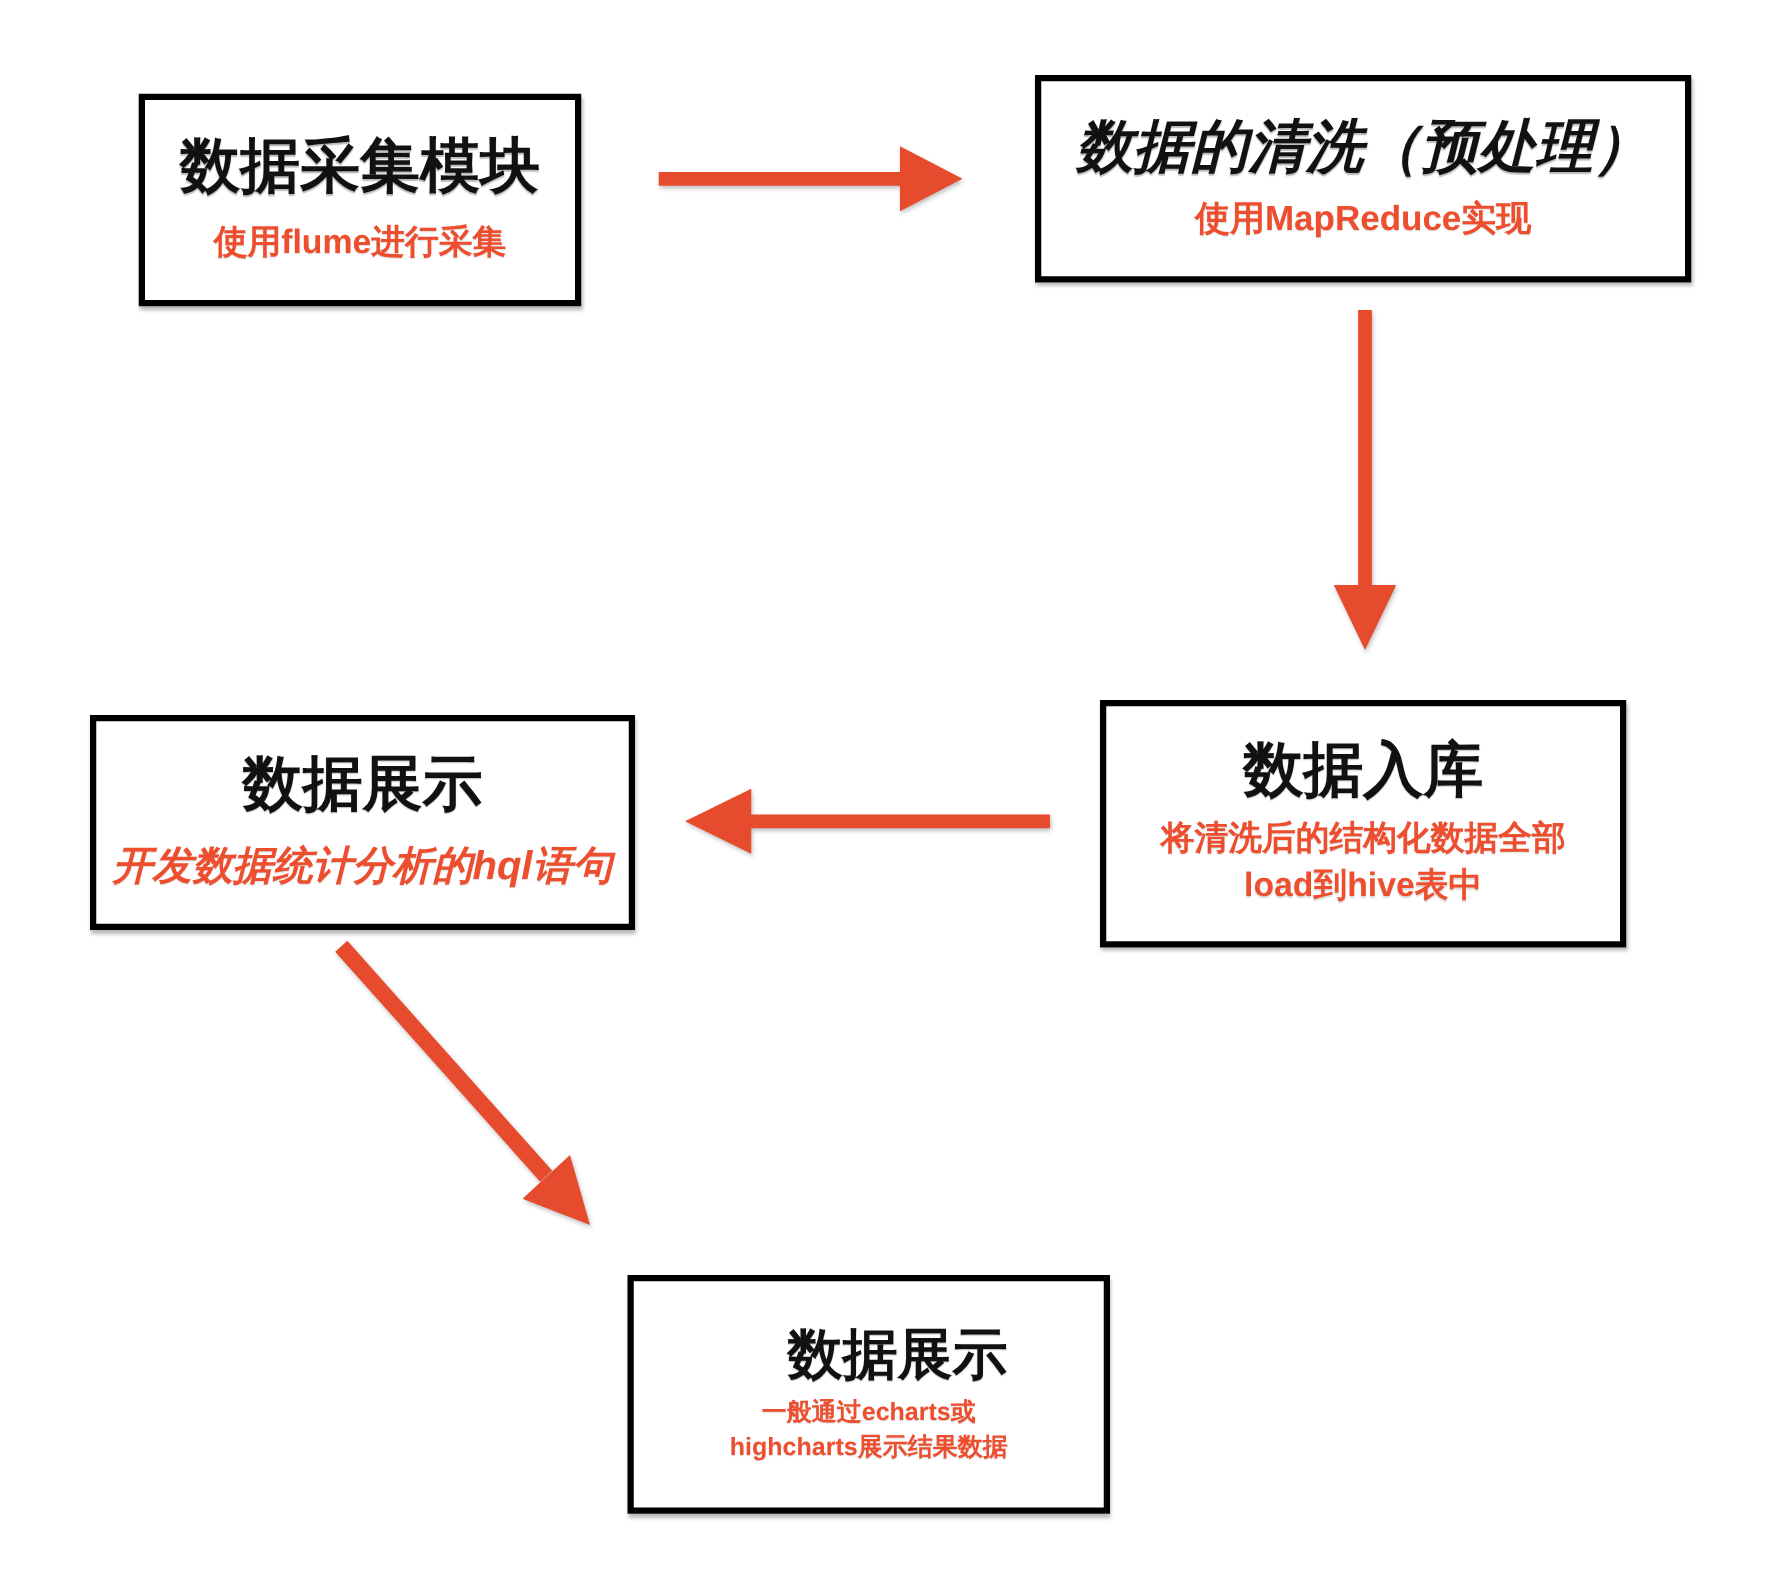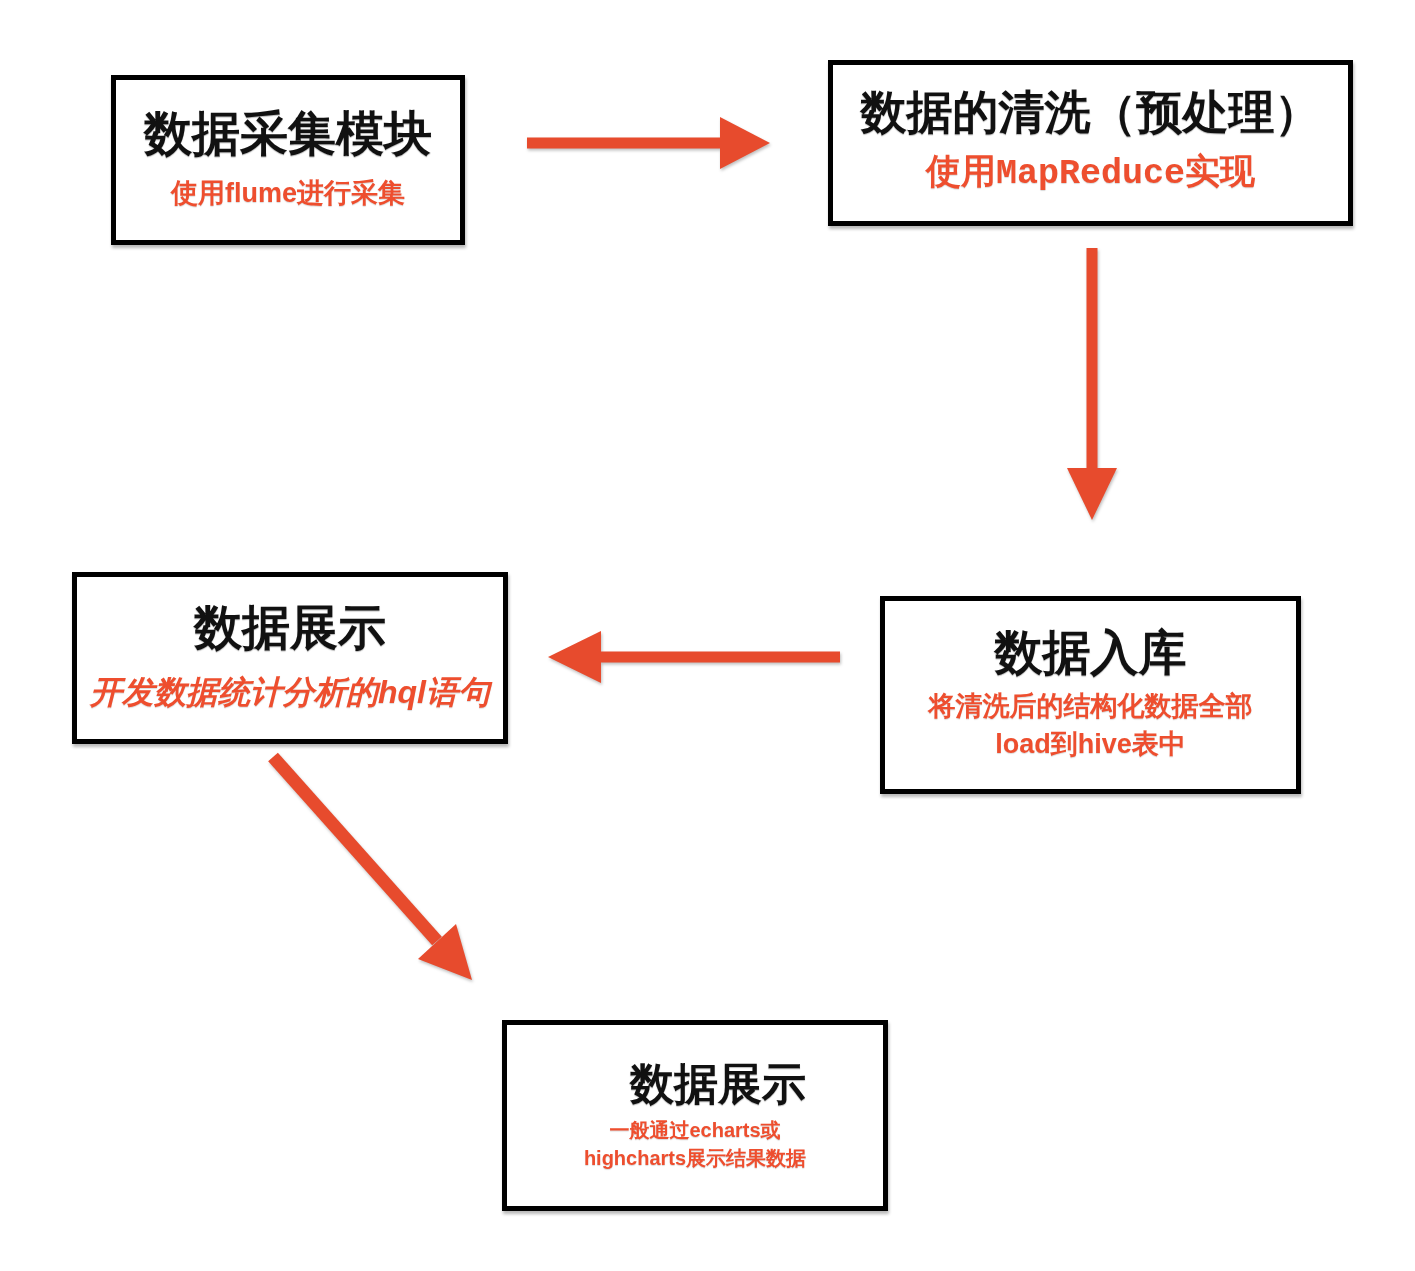--- a/index.html
+++ b/index.html
@@ -40,24 +40,24 @@
     color: #ee4e2e;
     line-height: 1.4;
     white-space: pre-line;
     text-shadow: 0 1px 1px rgba(0,0,0,0.15);
   }
   #node-data-collection { left: 111px; top: 59px;  width: 354px; height: 170px; gap: 14px; margin-top: 16px; }
   #node-data-collection .node-title { font-size: 48px; }
   #node-data-collection .node-subtitle { font-size: 27px; }
 
   #node-data-cleaning { left: 828px; top: 60px; width: 525px; height: 166px; gap: 12px; }
-  #node-data-cleaning .node-title { font-size: 46px; }
-  #node-data-cleaning .node-subtitle { font-size: 35px; font-family: Liberation Mono, monospace; }
+  #node-data-cleaning .node-title { font-size: 46px; font-style: italic; }
+  #node-data-cleaning .node-subtitle { font-size: 28px; }
 
-  #node-data-load { left: 880px; top: 560px; width: 421px; height: 198px; gap: 8px; margin-top: 36px; }
+  #node-data-load { left: 880px; top: 560px; width: 421px; height: 198px; gap: 8px; }
   #node-data-load .node-title { font-size: 48px; }
   #node-data-load .node-subtitle { font-size: 27px; }
 
   #node-data-analysis { left: 72px; top: 572px; width: 436px; height: 172px; gap: 15px; }
   #node-data-analysis .node-title { font-size: 48px; }
   #node-data-analysis .node-subtitle { font-size: 32px; font-style: italic; }
 
   #node-data-display { left: 502px; top: 1020px; width: 386px; height: 191px; gap: 8px; }
   #node-data-display .node-title { font-size: 44px; margin-left: 46px; }
   #node-data-display .node-subtitle { font-size: 20px; }

